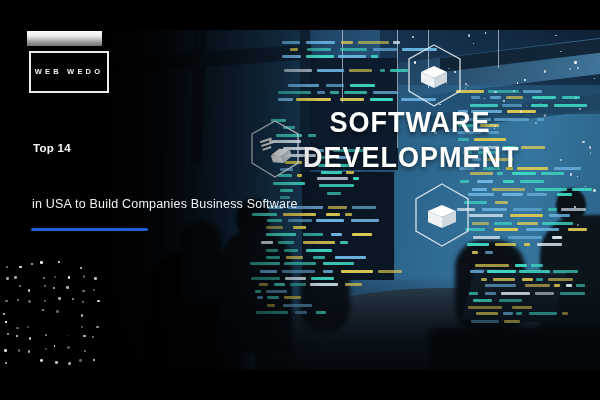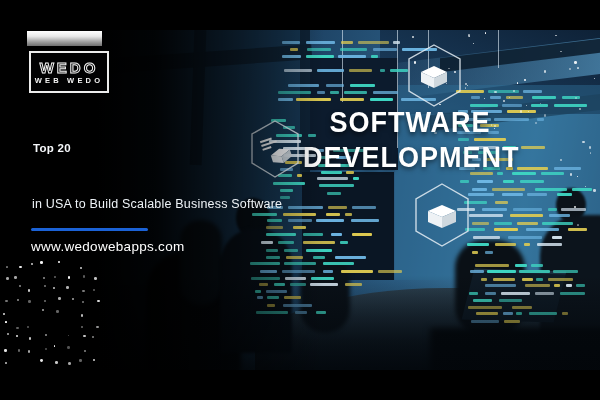--- a/index.html
+++ b/index.html
@@ -464,22 +464,20 @@
       <div style="position: absolute; left: 5.45921px; top: 101.92px; width: 2.00923px; height: 2.00923px; border-radius: 50%; background: rgb(255, 255, 255); opacity: 0.77;"></div>
       <div style="position: absolute; left: 40.12px; top: 99.0688px; width: 2.7913px; height: 2.7913px; border-radius: 50%; background: rgb(255, 255, 255); opacity: 0.9;"></div>
       <div style="position: absolute; left: 55.3807px; top: 100.837px; width: 2.71634px; height: 2.71634px; border-radius: 50%; background: rgb(255, 255, 255); opacity: 0.78;"></div>
       <div style="position: absolute; left: 67.9074px; top: 102.013px; width: 2.75718px; height: 2.75718px; border-radius: 50%; background: rgb(255, 255, 255); opacity: 0.65;"></div>
       <div style="position: absolute; left: 79.2553px; top: 99.0572px; width: 2.54611px; height: 2.54611px; border-radius: 50%; background: rgb(255, 255, 255); opacity: 0.39;"></div>
       <div style="position: absolute; left: 93.245px; top: 98.5621px; width: 2.20616px; height: 2.20616px; border-radius: 50%; background: rgb(255, 255, 255); opacity: 0.84;"></div>
     </div>
 
   <div class="abs logo-gradbar"></div>
   <div class="abs logo-box">
-    <div class="logo-top">WEDO</div>
     <div class="logo-bottom">WEB WEDO</div>
   </div>
 
-  <div class="abs eyebrow">Top 20</div>
-  <div class="abs subtitle">in USA to Build Scalable Business Software</div>
+  <div class="abs eyebrow">Top 14</div>
+  <div class="abs subtitle">in USA to Build Companies Business Software</div>
   <div class="abs divider"></div>
-  <div class="abs website">www.wedowebapps.com</div>
 
 </div>
 
 </body></html>

